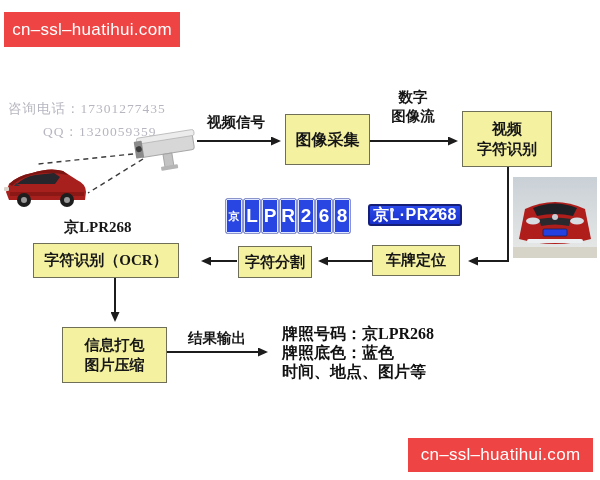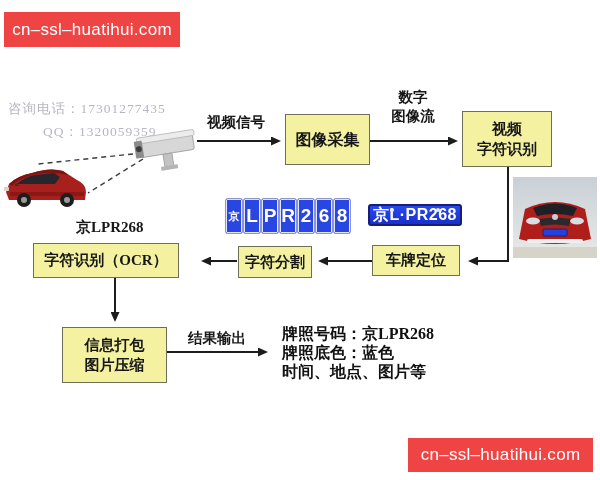--- a/index.html
+++ b/index.html
@@ -103,21 +103,21 @@
     <rect x="7" y="13" width="8" height="17" rx="1" fill="#8b8b8b"></rect>
     <circle cx="11" cy="21" r="3" fill="#3c3c3c"></circle>
     <rect x="34" y="30" width="9" height="13" fill="#c3c3c3" stroke="#9e9e9e" stroke-width=".8"></rect>
     <rect x="30" y="42" width="17" height="4" rx="1" fill="#b5b5b5"></rect>
   </g>
 </svg>
 
 <div class="abs lbl" style="left:207px;top:113px;font-size:14.5px;">视频信号</div>
 <div class="abs lbl" style="left:383px;top:88px;width:60px;text-align:center;font-size:14.5px;">数字</div>
 <div class="abs lbl" style="left:383px;top:107px;width:60px;text-align:center;font-size:14.5px;">图像流</div>
-<div class="abs lbl" style="left:76px;top:218px;font-size:15px;font-weight:700;">京LPR268</div>
+<div class="abs lbl" style="left:64px;top:218px;font-size:15px;font-weight:700;">京LPR268</div>
 <div class="abs lbl" style="left:188px;top:329px;font-size:14.5px;">结果输出</div>
 
 <div class="abs fbox" style="left:285px;top:114px;width:85px;height:51px;font-size:16px;">
   <span>图像采集</span>
 </div>
 
 <div class="abs fbox" style="left:462px;top:111px;width:90px;height:56px;">
   <span>视频</span>
   <span>字符识别</span>
 </div>

